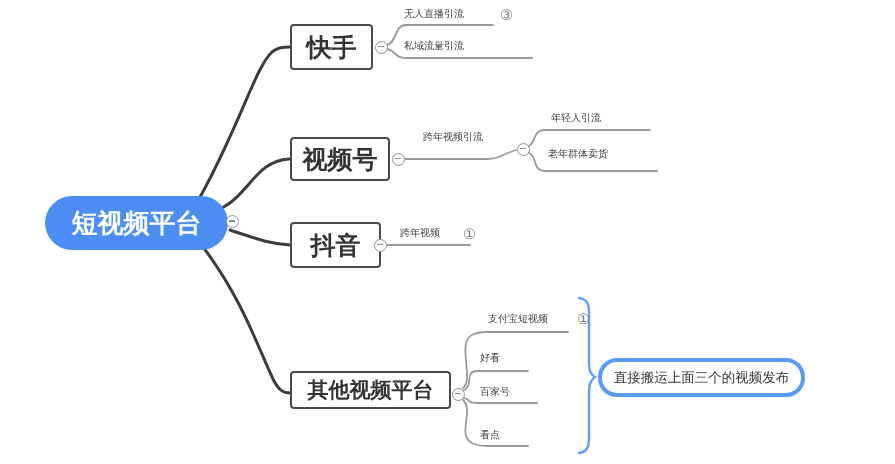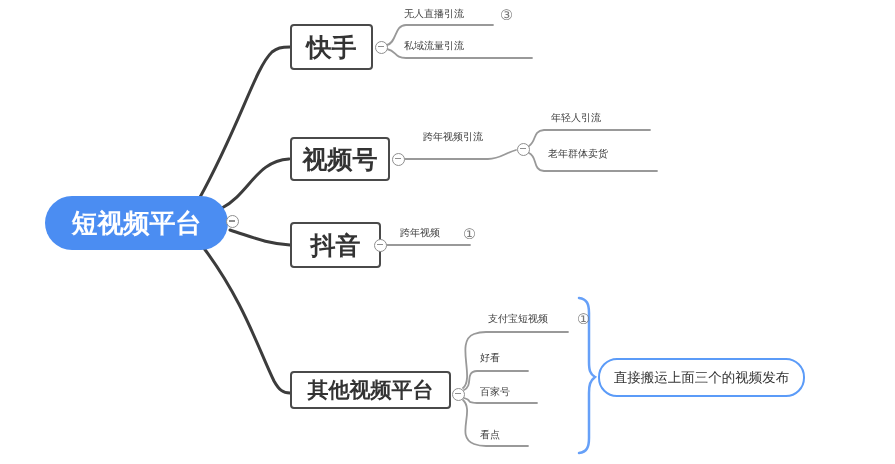--- a/index.html
+++ b/index.html
@@ -4,21 +4,21 @@
 <style>
   html,body{margin:0;padding:0;}
   #canvas{position:relative;width:895px;height:464px;background:#ffffff;overflow:hidden;
     font-family:"Liberation Sans","DejaVu Sans",sans-serif;}
   svg.lines{position:absolute;left:0;top:0;}
   .node{position:absolute;display:flex;align-items:center;justify-content:center;box-sizing:border-box;white-space:nowrap;}
   .root{border-radius:27px;color:#fff;font-weight:bold;font-size:26px;}
   .box{border:2.5px solid #4a4a4a;border-radius:4px;background:#fff;font-weight:bold;font-size:25px;color:#333;}
   .leaf{position:absolute;font-size:10px;color:#3d3d3d;white-space:nowrap;}
   .badge{position:absolute;font-size:14.5px;color:#7a7a7a;white-space:nowrap;}
-  .callout{border:2px solid #0c4a6e;border-radius:19px;background:#fff;font-size:13.5px;color:#333;}
+  .callout{border:4px solid #0c4a6e;border-radius:19px;background:#fff;font-size:13.5px;color:#333;}
   .minus{position:absolute;width:13px;height:13px;border:1.5px solid #8f8f8f;border-radius:50%;background:#fff;box-sizing:border-box;}
   .minus::after{content:"";position:absolute;left:2px;top:4.3px;width:6px;height:1.3px;background:#8f8f8f;}
 </style>
 </head>
 <body>
 
 <div id="canvas">
   <svg class="lines" width="895" height="464">
     <g fill="none" stroke="#3c3c3c" stroke-width="3" stroke-linecap="round">
       <path d="M 199,199 C 240,125 255,68 272,52 C 277,48 281,47 290,47"></path>

